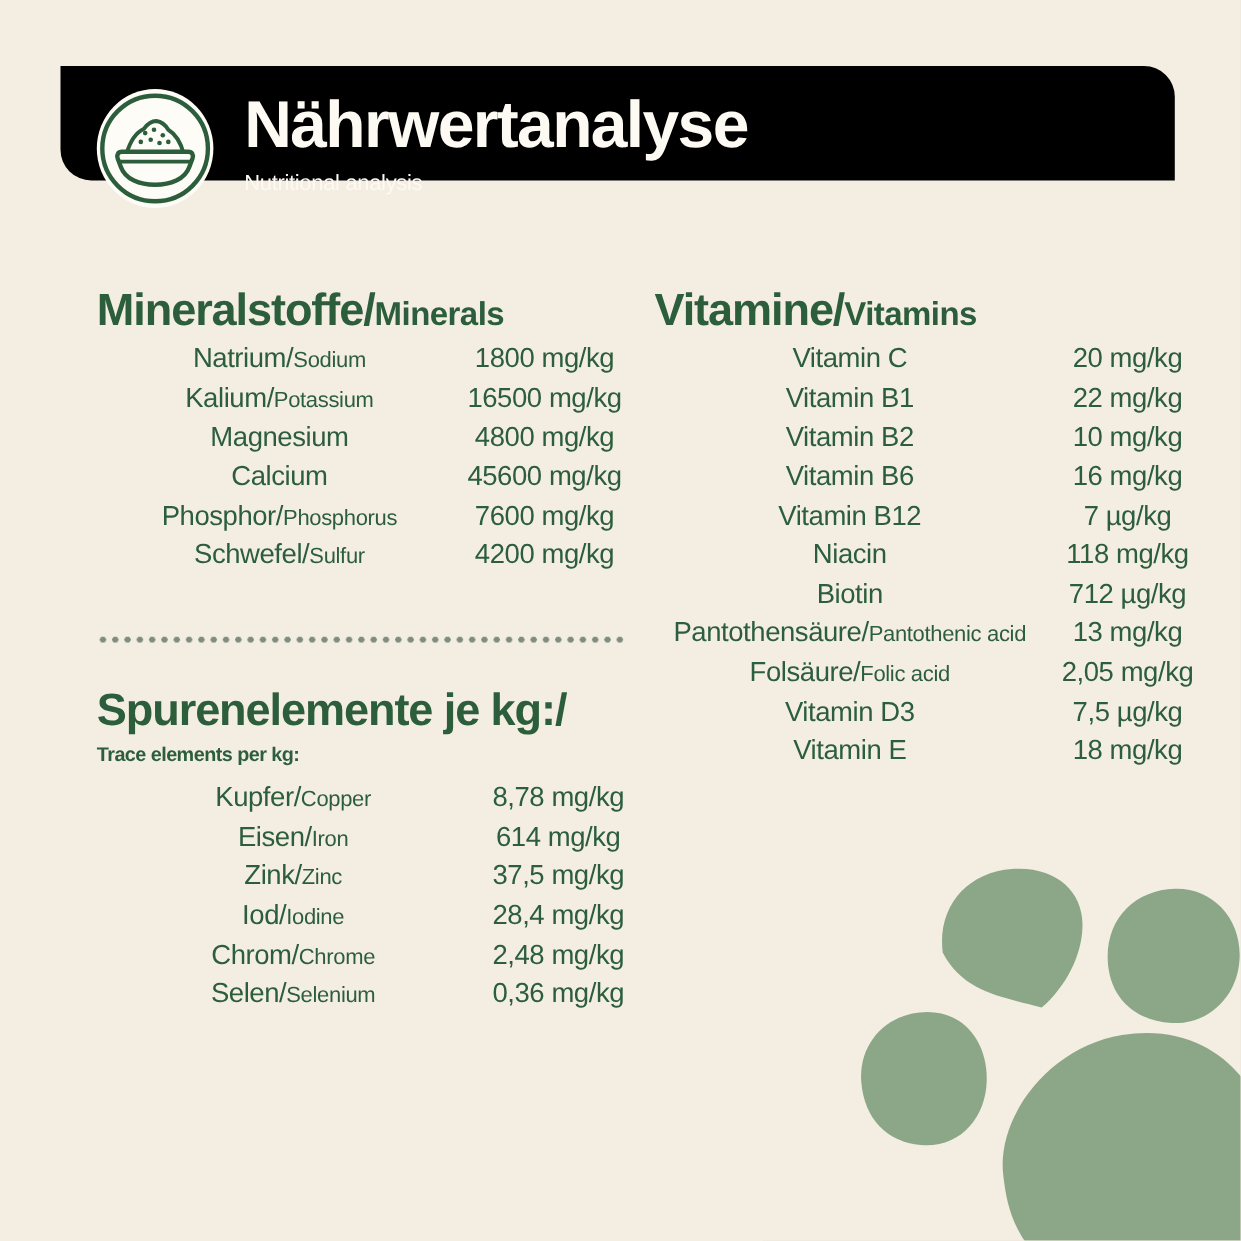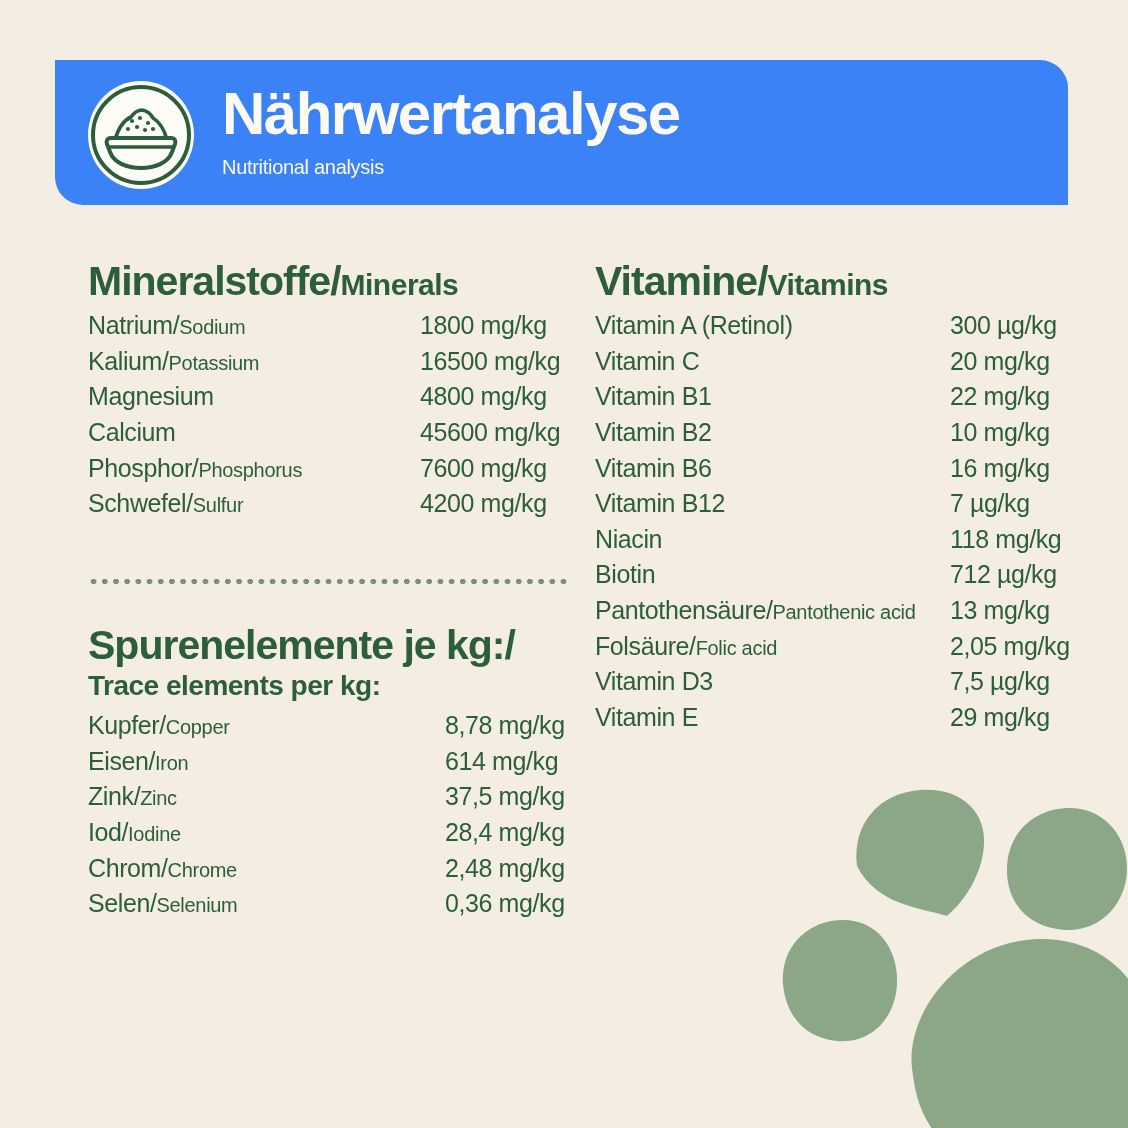--- a/index.html
+++ b/index.html
@@ -5,41 +5,41 @@
   * { margin:0; padding:0; box-sizing:border-box; }
   html,body { background:#e8e2d8; }
   .page {
     position:relative; width:1128px; height:1128px; overflow:hidden;
     background:#f3ede2;
     font-family:"Liberation Sans","DejaVu Sans",sans-serif;
     color:#2c5e3b;
   }
   
   .banner {
-    position:absolute; left:55px; top:60px; width:1013px; height:145px;
-    background:#3b82f6; border-radius:0 28px 0 28px;
+    position:absolute; left:55px; top:60px; width:1013px; height:104px;
+    background:#000000; border-radius:0 28px 0 28px;
   }
   .bowl-wrap { position:absolute; left:32px; top:20px; width:108px; height:110px; }
   .titles { position:absolute; left:167px; top:22px; color:#fcfaf2; }
   .title { font-size:60px; font-weight:bold; letter-spacing:-1.5px; line-height:64px; }
   .subtitle { font-size:20px; letter-spacing:-0.3px; line-height:34px; margin-top:4px; font-weight:normal; }
 
   
   .sec { position:absolute; }
   .sec-minerals { left:88px; top:258px; width:482px; }
   .sec-vitamins { left:595px; top:258px; width:505px; }
   .sec-trace    { left:88px; top:622px; width:482px; }
 
   h2 { font-size:41px; font-weight:bold; letter-spacing:-1px; line-height:46px; color:#2c5e3b; white-space:nowrap; }
   h2 .h-en { font-size:30px; letter-spacing:-0.5px;text-align:center; }
-  .h-en-line { font-size:28px; font-weight:bold; letter-spacing:-0.5px; line-height:32px; margin-top:2px; }
+  .h-en-line { font-size:18px; font-weight:bold; letter-spacing:-0.5px; line-height:32px; margin-top:2px; }
 
   .rows { margin-top:0; }
   .sec-trace .rows { margin-top:6px; }
-  .row { display:grid; height:35.6px; align-items:center; }
+  .row { display:grid; height:35.6px; align-items:center;text-align:center; }
   .sec-minerals .row { grid-template-columns:332px auto; }
   .sec-trace    .row { grid-template-columns:357px auto; }
   .sec-vitamins .row { grid-template-columns:355px auto; }
   .label { white-space:nowrap; }
   .de, .value { font-size:25px; letter-spacing:-0.4px; }
   .en { font-size:20px; letter-spacing:-0.3px; }
   .value { white-space:nowrap; }
 
   
   .divider {
@@ -108,24 +108,20 @@
           <span class="label"><span class="de">Schwefel/</span><span class="en">Sulfur</span></span>
           <span class="value">4200 mg/kg</span>
         </div>
       </div>
   </section>
 
   <section class="sec sec-vitamins">
     <h2><span class="h-de">Vitamine/</span><span class="h-en">Vitamins</span></h2>
     <div class="rows">
         <div class="row">
-          <span class="label"><span class="de">Vitamin A (Retinol)</span></span>
-          <span class="value">300 µg/kg</span>
-        </div>
-        <div class="row">
           <span class="label"><span class="de">Vitamin C</span></span>
           <span class="value">20 mg/kg</span>
         </div>
         <div class="row">
           <span class="label"><span class="de">Vitamin B1</span></span>
           <span class="value">22 mg/kg</span>
         </div>
         <div class="row">
           <span class="label"><span class="de">Vitamin B2</span></span>
           <span class="value">10 mg/kg</span>
@@ -153,21 +149,21 @@
         <div class="row">
           <span class="label"><span class="de">Folsäure/</span><span class="en">Folic acid</span></span>
           <span class="value">2,05 mg/kg</span>
         </div>
         <div class="row">
           <span class="label"><span class="de">Vitamin D3</span></span>
           <span class="value">7,5 µg/kg</span>
         </div>
         <div class="row">
           <span class="label"><span class="de">Vitamin E</span></span>
-          <span class="value">29 mg/kg</span>
+          <span class="value">18 mg/kg</span>
         </div>
       </div>
   </section>
 
   <div class="divider"></div>
 
   <section class="sec sec-trace">
     <h2><span class="h-de">Spurenelemente je kg:/</span></h2>
     <div class="h-en-line">Trace elements per kg:</div>
     <div class="rows">

